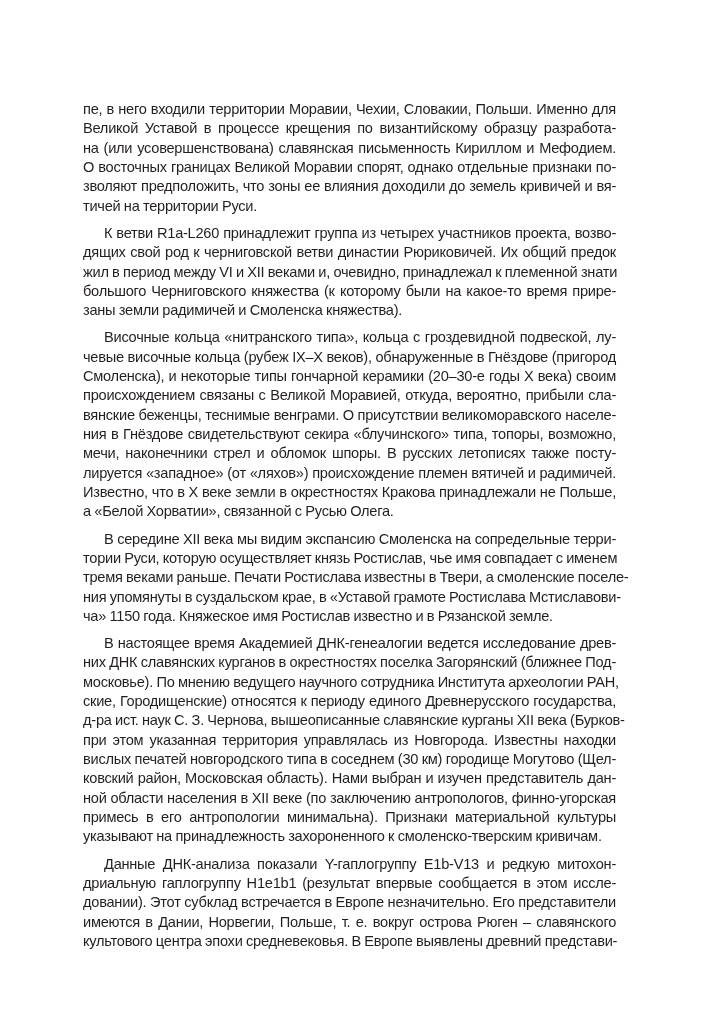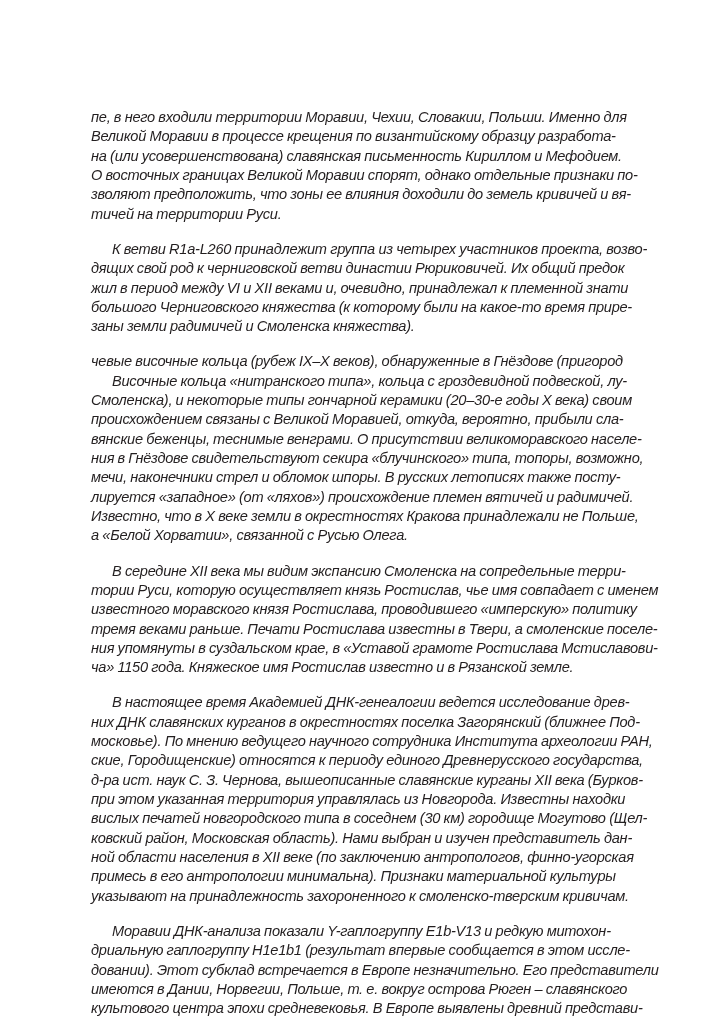--- a/index.html
+++ b/index.html
@@ -18,23 +18,22 @@
       left: 75px;
       top: 92px;
       width: 549px;
       font-family: "Liberation Sans", sans-serif;
       font-size: 14.6px;
       color: #231f20;
       letter-spacing: -0.25px;
       word-spacing: -0.4px;
     }
     .para {
-      margin: 16px;
+      margin: 8px;
       padding: 0;
-      font-style: italic;
     }
     .line {
       display: block;
       height: 19.32px;
       line-height: 19.32px;
       white-space: nowrap;
       text-align: justify;
       text-align-last: justify;
       overflow: visible;
     }
@@ -46,71 +45,70 @@
       text-align-last: left;
     }
   </style>
 </head>
 <body>
 
 <div class="page">
 
   <p class="para">
     <span class="line">пе, в него входили территории Моравии, Чехии, Словакии, Польши. Именно для</span>
-    <span class="line">Великой Моравии в процессе крещения по византийскому образцу разработа-</span>
+    <span class="line">Великой Уставой в процессе крещения по византийскому образцу разработа-</span>
     <span class="line">на (или усовершенствована) славянская письменность Кириллом и Мефодием.</span>
     <span class="line">О восточных границах Великой Моравии спорят, однако отдельные признаки по-</span>
     <span class="line">зволяют предположить, что зоны ее влияния доходили до земель кривичей и вя-</span>
     <span class="line last">тичей на территории Руси.</span>
   </p>
 
   <p class="para">
     <span class="line indent">К ветви R1a-L260 принадлежит группа из четырех участников проекта, возво-</span>
     <span class="line">дящих свой род к черниговской ветви династии Рюриковичей. Их общий предок</span>
     <span class="line">жил в период между VI и XII веками и, очевидно, принадлежал к племенной знати</span>
     <span class="line">большого Черниговского княжества (к которому были на какое-то время прире-</span>
     <span class="line last">заны земли радимичей и Смоленска княжества).</span>
   </p>
 
   <p class="para">
+    <span class="line indent">Височные кольца «нитранского типа», кольца с гроздевидной подвеской, лу-</span>
     <span class="line">чевые височные кольца (рубеж IX–X веков), обнаруженные в Гнёздове (пригород</span>
-    <span class="line indent">Височные кольца «нитранского типа», кольца с гроздевидной подвеской, лу-</span>
     <span class="line">Смоленска), и некоторые типы гончарной керамики (20–30-е годы X века) своим</span>
     <span class="line">происхождением связаны с Великой Моравией, откуда, вероятно, прибыли сла-</span>
     <span class="line">вянские беженцы, теснимые венграми. О присутствии великоморавского населе-</span>
     <span class="line">ния в Гнёздове свидетельствуют секира «блучинского» типа, топоры, возможно,</span>
     <span class="line">мечи, наконечники стрел и обломок шпоры. В русских летописях также посту-</span>
     <span class="line">лируется «западное» (от «ляхов») происхождение племен вятичей и радимичей.</span>
     <span class="line">Известно, что в X веке земли в окрестностях Кракова принадлежали не Польше,</span>
     <span class="line last">а «Белой Хорватии», связанной с Русью Олега.</span>
   </p>
 
   <p class="para">
     <span class="line indent">В середине XII века мы видим экспансию Смоленска на сопредельные терри-</span>
     <span class="line">тории Руси, которую осуществляет князь Ростислав, чье имя совпадает с именем</span>
-    <span class="line">известного моравского князя Ростислава, проводившего «имперскую» политику</span>
     <span class="line">тремя веками раньше. Печати Ростислава известны в Твери, а смоленские поселе-</span>
     <span class="line">ния упомянуты в суздальском крае, в «Уставой грамоте Ростислава Мстиславови-</span>
     <span class="line last">ча» 1150 года. Княжеское имя Ростислав известно и в Рязанской земле.</span>
   </p>
 
   <p class="para">
     <span class="line indent">В настоящее время Академией ДНК-генеалогии ведется исследование древ-</span>
     <span class="line">них ДНК славянских курганов в окрестностях поселка Загорянский (ближнее Под-</span>
     <span class="line">московье). По мнению ведущего научного сотрудника Института археологии РАН,</span>
     <span class="line">ские, Городищенские) относятся к периоду единого Древнерусского государства,</span>
     <span class="line">д-ра ист. наук С. З. Чернова, вышеописанные славянские курганы XII века (Бурков-</span>
     <span class="line">при этом указанная территория управлялась из Новгорода. Известны находки</span>
     <span class="line">вислых печатей новгородского типа в соседнем (30 км) городище Могутово (Щел-</span>
     <span class="line">ковский район, Московская область). Нами выбран и изучен представитель дан-</span>
     <span class="line">ной области населения в XII веке (по заключению антропологов, финно-угорская</span>
     <span class="line">примесь в его антропологии минимальна). Признаки материальной культуры</span>
     <span class="line last">указывают на принадлежность захороненного к смоленско-тверским кривичам.</span>
   </p>
 
   <p class="para">
-    <span class="line indent">Моравии ДНК-анализа показали Y-гаплогруппу E1b-V13 и редкую митохон-</span>
+    <span class="line indent">Данные ДНК-анализа показали Y-гаплогруппу E1b-V13 и редкую митохон-</span>
     <span class="line">дриальную гаплогруппу H1e1b1 (результат впервые сообщается в этом иссле-</span>
     <span class="line">довании). Этот субклад встречается в Европе незначительно. Его представители</span>
     <span class="line">имеются в Дании, Норвегии, Польше, т. е. вокруг острова Рюген – славянского</span>
     <span class="line">культового центра эпохи средневековья. В Европе выявлены древний представи-</span>
   </p>
 </div>
 
 </body></html>

